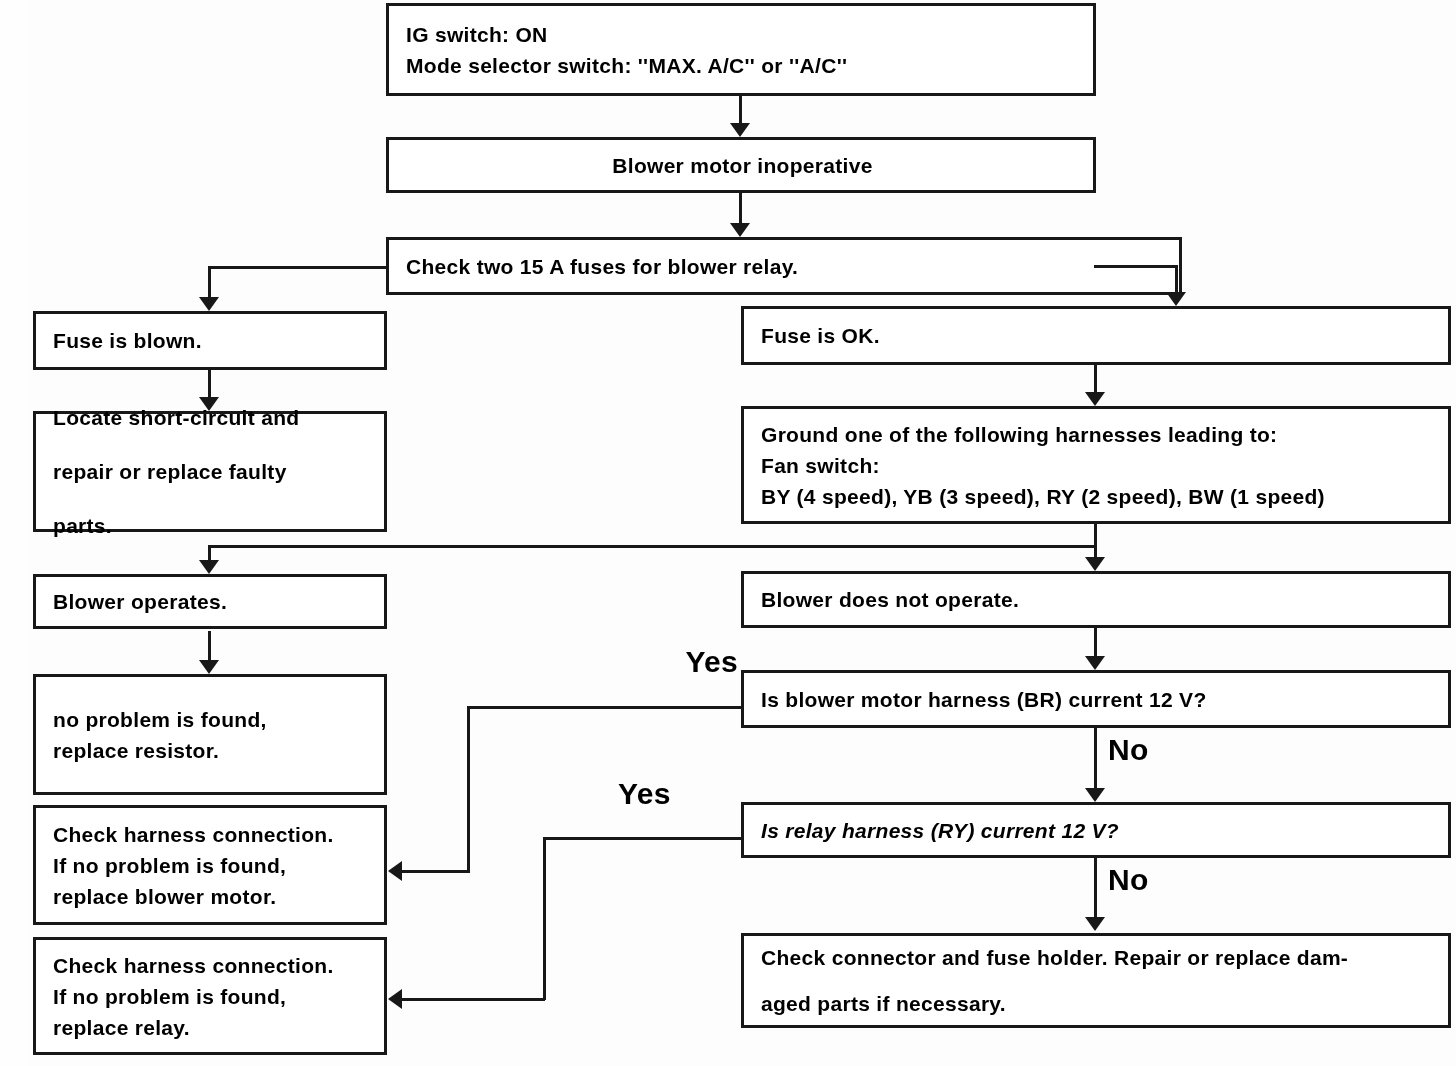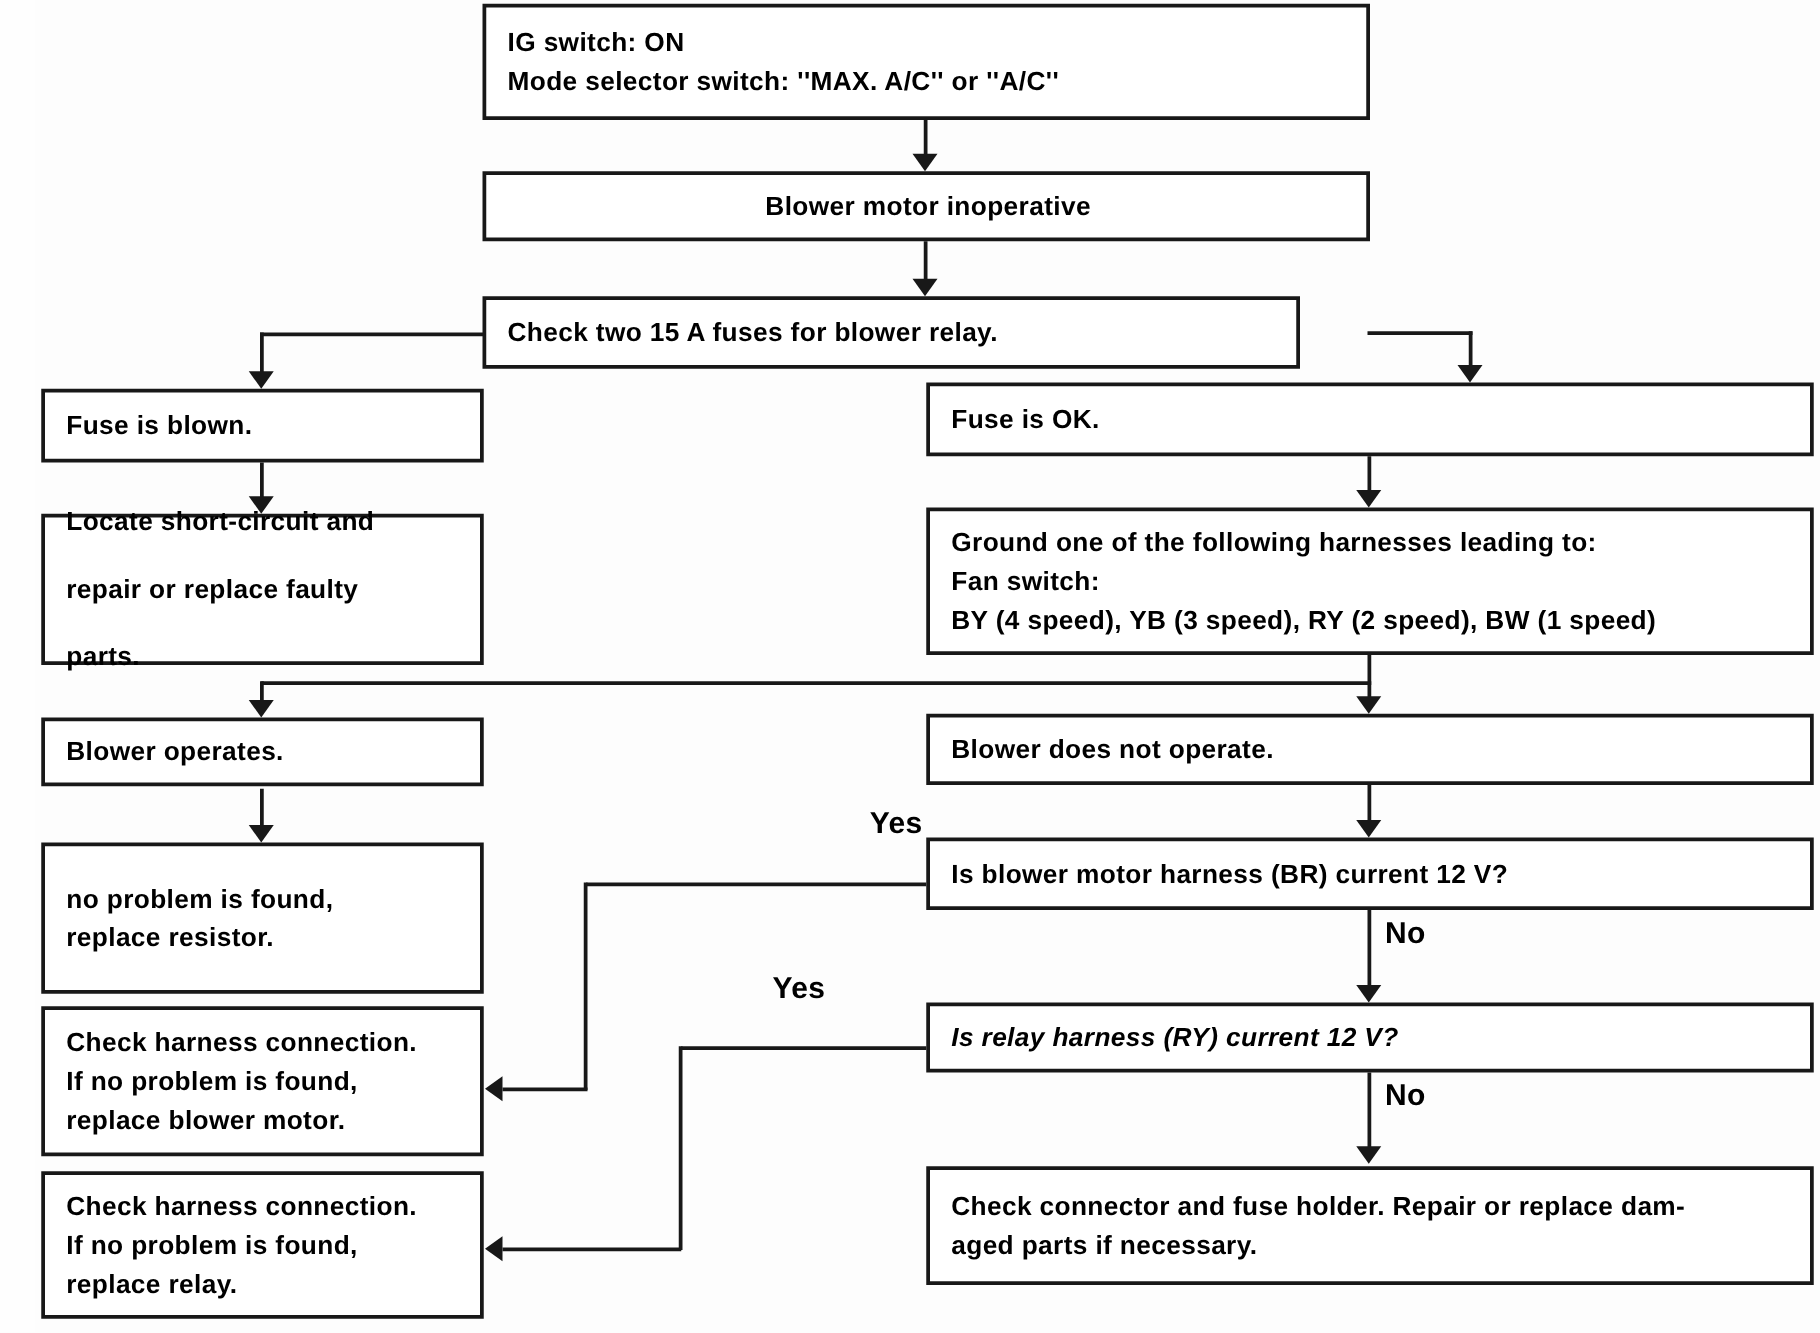--- a/index.html
+++ b/index.html
@@ -47,41 +47,41 @@
   }
   .arr-left {
     position: absolute;
     width: 0; height: 0;
     border-top: 10px solid transparent;
     border-bottom: 10px solid transparent;
     border-right: 14px solid #181818;
   }
   .lbl {
     position: absolute;
-    font-size: 24px;
+    font-size: 30px;
     font-weight: 700;
     letter-spacing: 0.3px;
   }
   .lbl-right { text-align: right; }
 </style>
 </head>
 <body>
 
 <div class="canvas">
 
   <div class="box" style="left:358px; top:3px; width:710px; height:93px;">
     <div class="ln">IG switch: ON</div>
     <div class="ln">Mode selector switch: ''MAX. A/C'' or ''A/C''</div>
   </div>
 
   <div class="box" style="left:358px; top:137px; width:710px; height:56px;text-align:center;">
     <div class="ln">Blower motor inoperative</div>
   </div>
 
-  <div class="box" style="left:358px; top:237px; width:654px; height:58px;">
+  <div class="box" style="left:358px; top:237px; width:796px; height:58px;">
     <div class="ln">Check two 15 A fuses for blower relay.</div>
   </div>
 
   <div class="box" style="left:5px; top:311px; width:354px; height:59px;">
     <div class="ln">Fuse is blown.</div>
   </div>
 
   <div class="box" style="left:713px; top:306px; width:710px; height:59px;">
     <div class="ln">Fuse is OK.</div>
   </div>
@@ -124,21 +124,21 @@
   <div class="box" style="left:713px; top:802px; width:710px; height:56px;font-style:italic;">
     <div class="ln">Is relay harness (RY) current 12 V?</div>
   </div>
 
   <div class="box" style="left:5px; top:937px; width:354px; height:118px;">
     <div class="ln">Check harness connection.</div>
     <div class="ln">If no problem is found,</div>
     <div class="ln">replace relay.</div>
   </div>
 
-  <div class="box" style="left:713px; top:933px; width:710px; height:95px;">
+  <div class="box" style="left:713px; top:933px; width:710px; height:95px;justify-content:space-between;">
     <div class="ln">Check connector and fuse holder. Repair or replace dam-</div>
     <div class="ln">aged parts if necessary.</div>
   </div>
 
   <div class="vline" style="left:711px; top:96px; width:3px; height:29px;"></div>
   <div class="arr-down" style="left:702px; top:123px;"></div>
 
   <div class="vline" style="left:711px; top:193px; width:3px; height:31px;"></div>
   <div class="arr-down" style="left:702px; top:223px;"></div>
 

